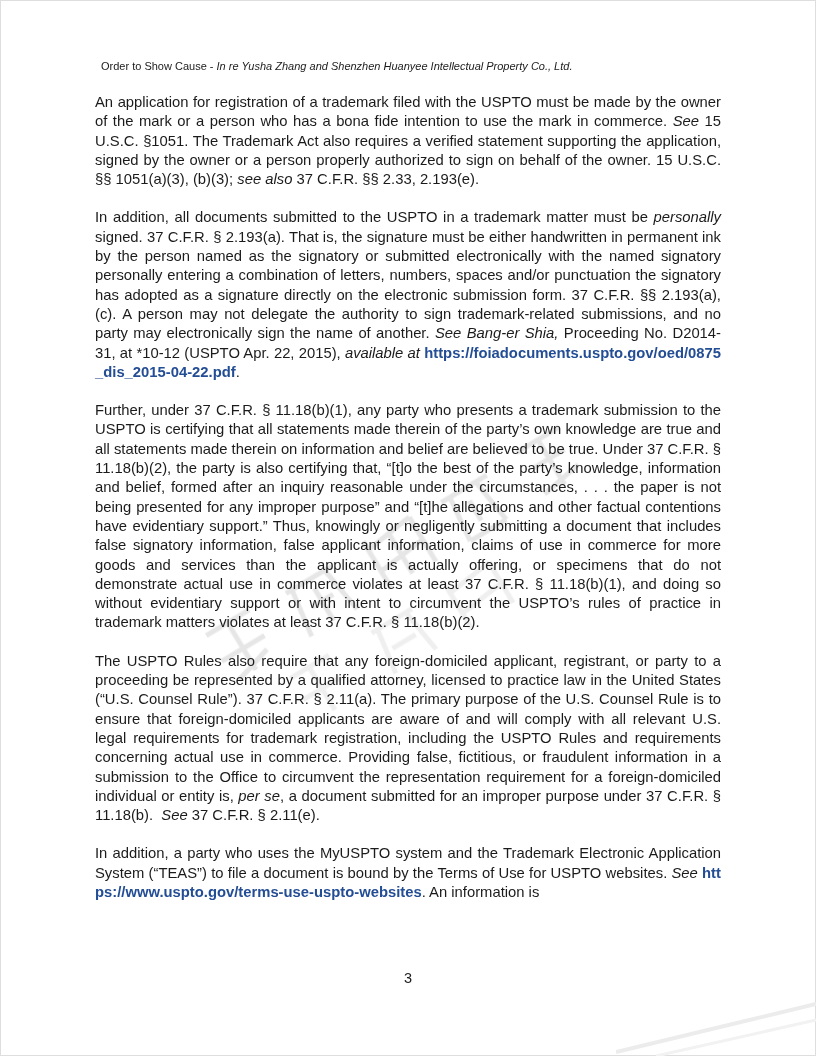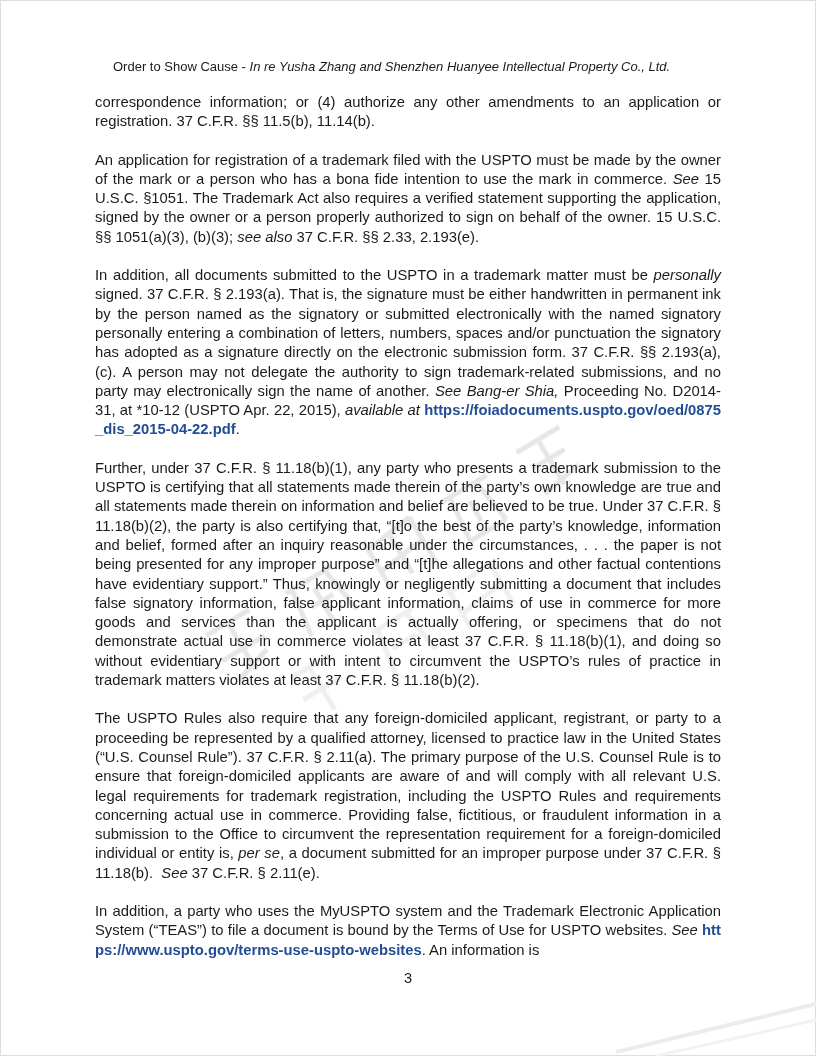--- a/index.html
+++ b/index.html
@@ -9,23 +9,23 @@
     height: 1056px;
     background: #ffffff;
     font-family: "Liberation Sans", sans-serif;
     color: #1b1b1b;
     overflow: hidden;
     box-shadow: inset 0 0 0 1px #dedede;
   }
   .header {
     position: absolute;
     top: 58px;
-    left: 113px;
+    left: 101px;
     right: 95px;
-    font-size: 13px;
+    font-size: 11px;
     line-height: 17px;
     z-index: 2;
     white-space: nowrap;
   }
   .it { font-style: italic; }
   .content {
     position: absolute;
     top: 93px;
     left: 95px;
     width: 626px;
@@ -101,21 +101,20 @@
   <svg class="corner-artifact" width="200" height="70" viewBox="0 0 200 70" aria-hidden="true">
     <line x1="0" y1="66" x2="200" y2="18" stroke="#ececec" stroke-width="4"></line>
     <line x1="40" y1="70" x2="200" y2="34" stroke="#f2f2f2" stroke-width="3"></line>
   </svg>
 
   <div class="header">
     <span>Order to Show Cause - </span><span class="it">In re Yusha Zhang and Shenzhen Huanyee Intellectual Property Co., Ltd.</span>
   </div>
 
   <div class="content" style="color: rgb(27, 27, 27);">
-      <p class="para"><span>correspondence information; or (4) authorize any other amendments to an application or registration. 37 C.F.R. §§ 11.5(b), 11.14(b).</span></p>
       <p class="para"><span>An application for registration of a trademark filed with the USPTO must be made by the owner of the mark or a person who has a bona fide intention to use the mark in commerce. </span><span class="it">See</span><span> 15 U.S.C. §1051. The Trademark Act also requires a verified statement supporting the application, signed by the owner or a person properly authorized to sign on behalf of the owner. 15 U.S.C. §§ 1051(a)(3), (b)(3); </span><span class="it">see also</span><span> 37 C.F.R. §§ 2.33, 2.193(e).</span></p>
       <p class="para"><span>In addition, all documents submitted to the USPTO in a trademark matter must be </span><span class="it">personally</span><span> signed. 37 C.F.R. § 2.193(a). That is, the signature must be either handwritten in permanent ink by the person named as the signatory or submitted electronically with the named signatory personally entering a combination of letters, numbers, spaces and/or punctuation the signatory has adopted as a signature directly on the electronic submission form. 37 C.F.R. §§ 2.193(a), (c). A person may not delegate the authority to sign trademark-related submissions, and no party may electronically sign the name of another. </span><span class="it">See Bang-er Shia,</span><span> Proceeding No. D2014-31, at *10-12 (USPTO Apr. 22, 2015), </span><span class="it">available at</span><span> </span><a class="doclink" href="#" style="color: rgb(35, 77, 148);">https://foiadocuments.uspto.gov/oed/0875_dis_2015-04-22.pdf</a><span>.</span></p>
       <p class="para"><span>Further, under 37 C.F.R. § 11.18(b)(1), any party who presents a trademark submission to the USPTO is certifying that all statements made therein of the party’s own knowledge are true and all statements made therein on information and belief are believed to be true. Under 37 C.F.R. § 11.18(b)(2), the party is also certifying that, “[t]o the best of the party’s knowledge, information and belief, formed after an inquiry reasonable under the circumstances, . . . the paper is not being presented for any improper purpose” and “[t]he allegations and other factual contentions have evidentiary support.” Thus, knowingly or negligently submitting a document that includes false signatory information, false applicant information, claims of use in commerce for more goods and services than the applicant is actually offering, or specimens that do not demonstrate actual use in commerce violates at least 37 C.F.R. § 11.18(b)(1), and doing so without evidentiary support or with intent to circumvent the USPTO’s rules of practice in trademark matters violates at least 37 C.F.R. § 11.18(b)(2).</span></p>
       <p class="para"><span>The USPTO Rules also require that any foreign-domiciled applicant, registrant, or party to a proceeding be represented by a qualified attorney, licensed to practice law in the United States (“U.S. Counsel Rule”). 37 C.F.R. § 2.11(a). The primary purpose of the U.S. Counsel Rule is to ensure that foreign-domiciled applicants are aware of and will comply with all relevant U.S. legal requirements for trademark registration, including the USPTO Rules and requirements concerning actual use in commerce. Providing false, fictitious, or fraudulent information in a submission to the Office to circumvent the representation requirement for a foreign-domiciled individual or entity is, </span><span class="it">per se</span><span>, a document submitted for an improper purpose under 37 C.F.R. § 11.18(b). &nbsp;</span><span class="it">See</span><span> 37 C.F.R. § 2.11(e).</span></p>
       <p class="para"><span>In addition, a party who uses the MyUSPTO system and the Trademark Electronic Application System (“TEAS”) to file a document is bound by the Terms of Use for USPTO websites. </span><span class="it">See</span><span> </span><a class="doclink" href="#" style="color: rgb(35, 77, 148);">https://www.uspto.gov/terms-use-uspto-websites</a><span>. An information is</span></p>
     </div>
 
   <div class="pagenum">3</div>
 
 </div>

